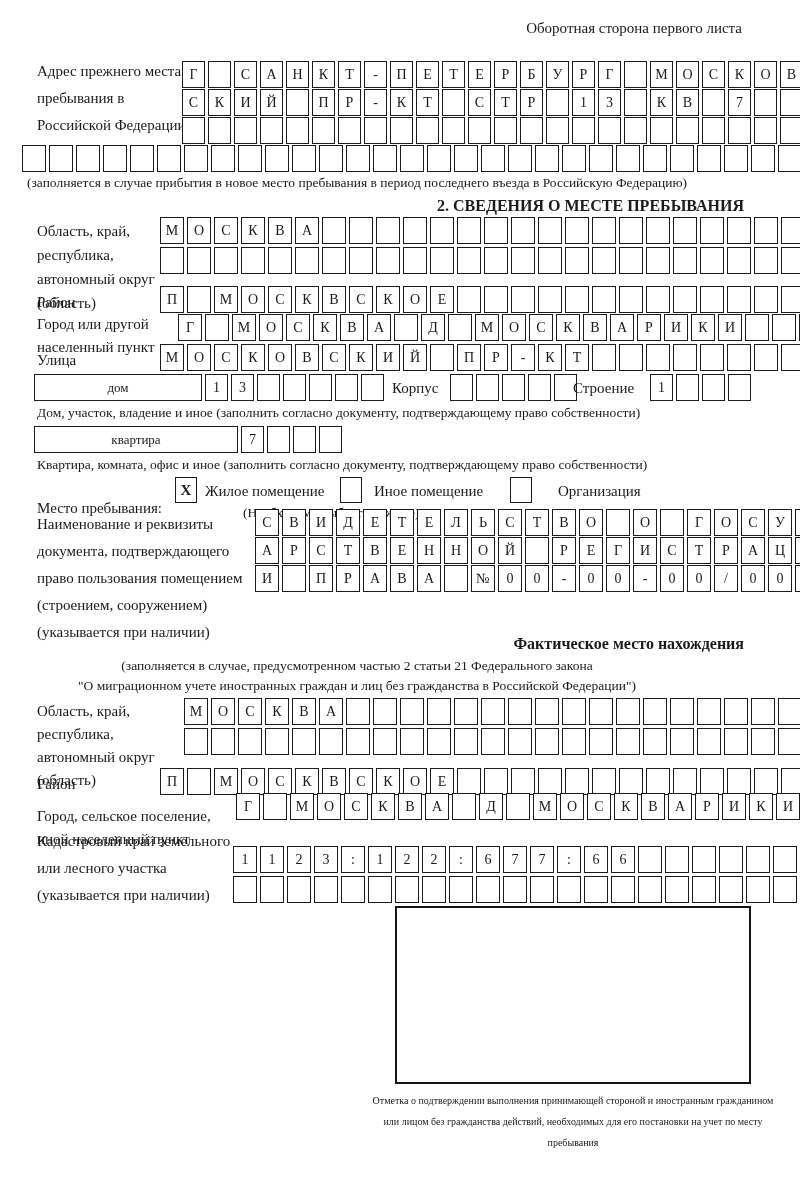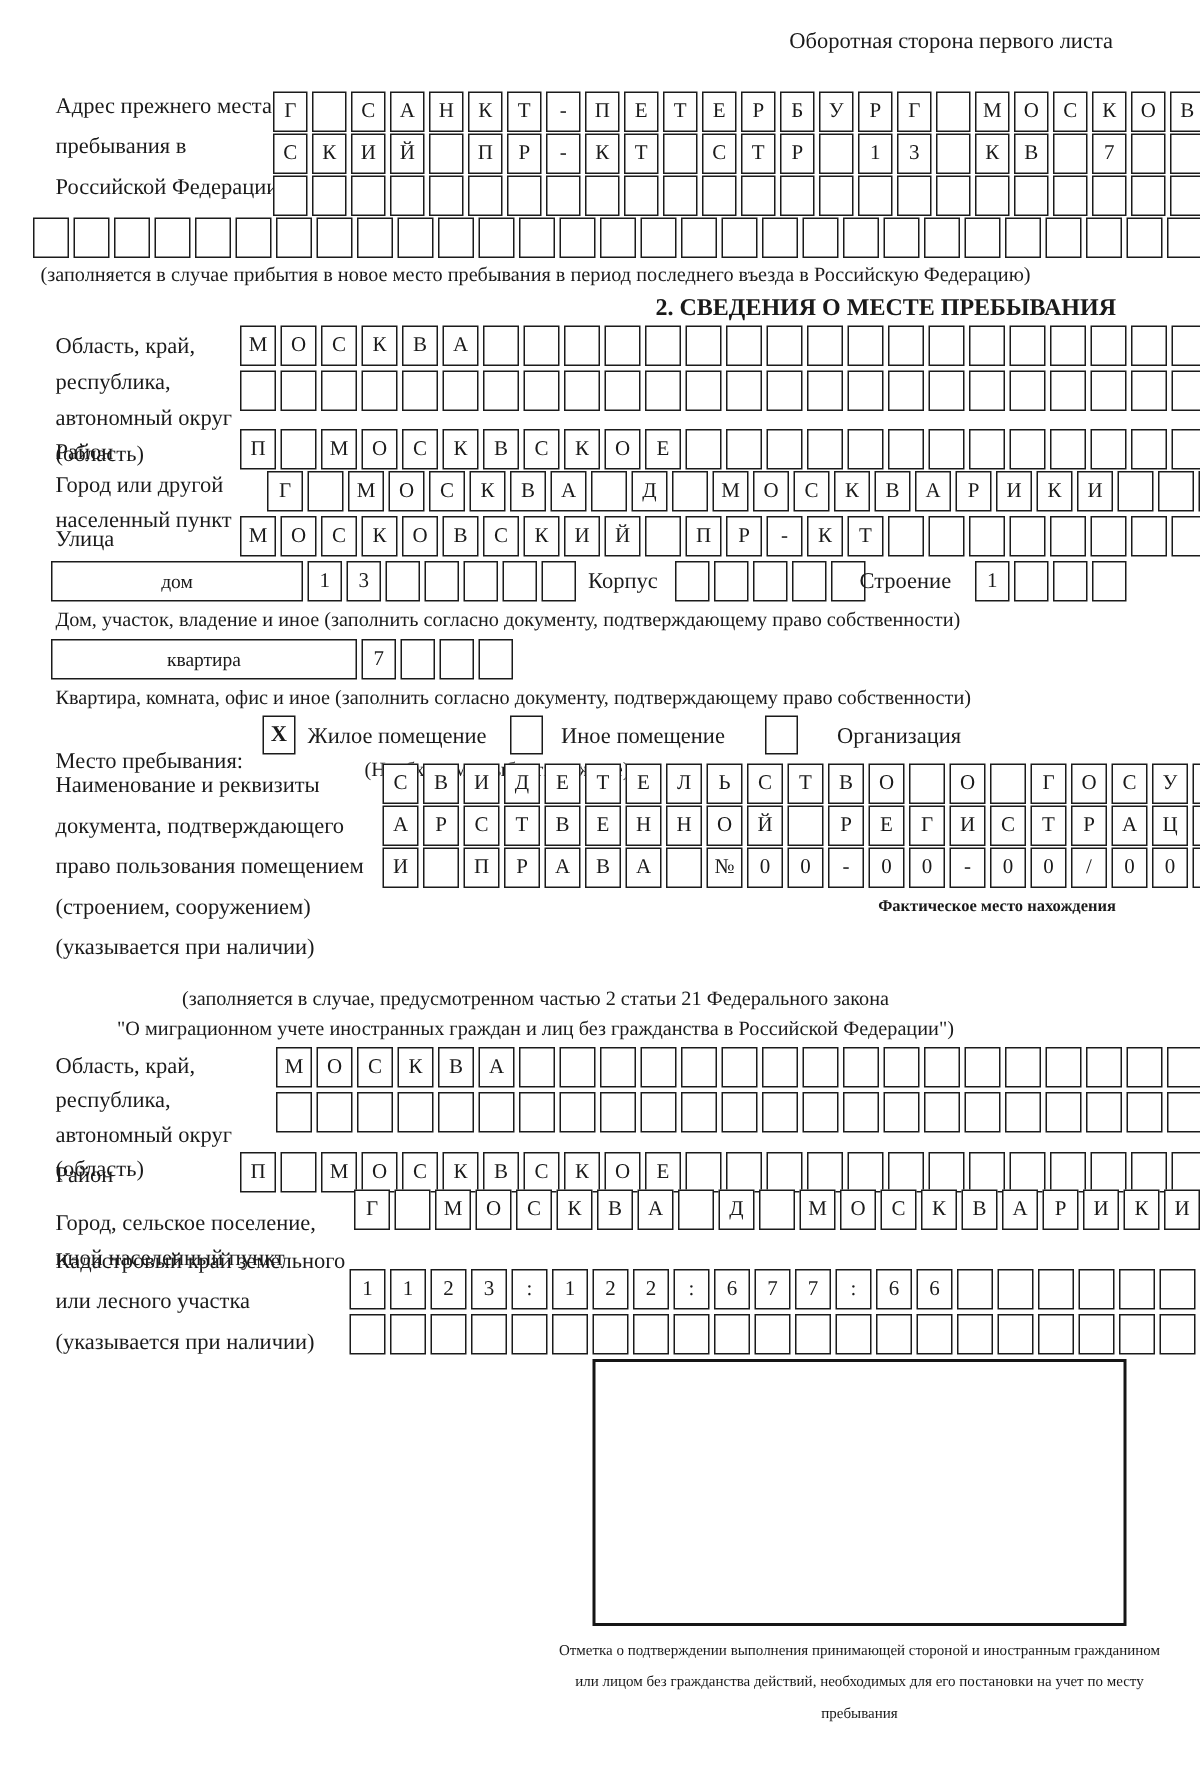--- a/index.html
+++ b/index.html
@@ -406,21 +406,21 @@
       <span class="cell">0</span>
       <span class="cell">-</span>
       <span class="cell">0</span>
       <span class="cell">0</span>
       <span class="cell">/</span>
       <span class="cell">0</span>
       <span class="cell">0</span>
       <span class="cell">0</span>
     </div>
 
-  <div class="abs title" style="top:598px;font-size:11px;">Фактическое место нахождения</div>
+  <div class="abs title" style="top:635px;font-size:16px;">Фактическое место нахождения</div>
   <div class="abs note center" style="top:658px;">(заполняется в случае, предусмотренном частью 2 статьи 21 Федерального закона</div>
   <div class="abs note center" style="top:678px;">"О миграционном учете иностранных граждан и лиц без гражданства в Российской Федерации")</div>
 
   <div class="abs flabel" style="left:37px;top:700px;width:152px;line-height:23px;">Область, край, республика, автономный округ (область)</div>
   <div class="abs cells w22" style="left:184px;top:698px;">
       <span class="cell">М</span>
       <span class="cell">О</span>
       <span class="cell">С</span>
       <span class="cell">К</span>
       <span class="cell">В</span>

